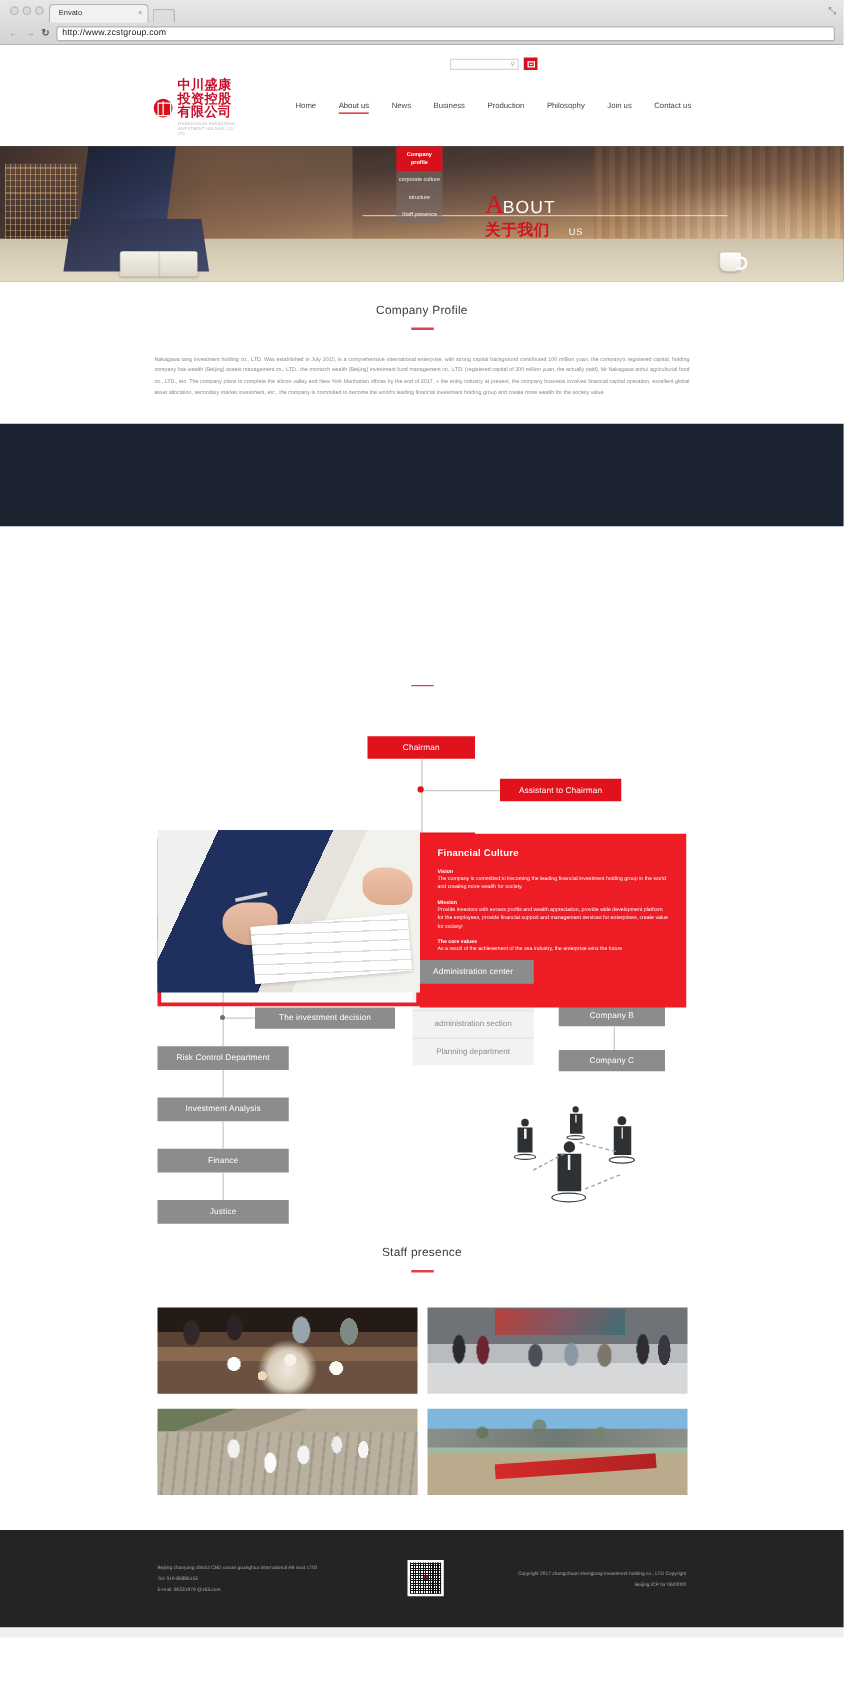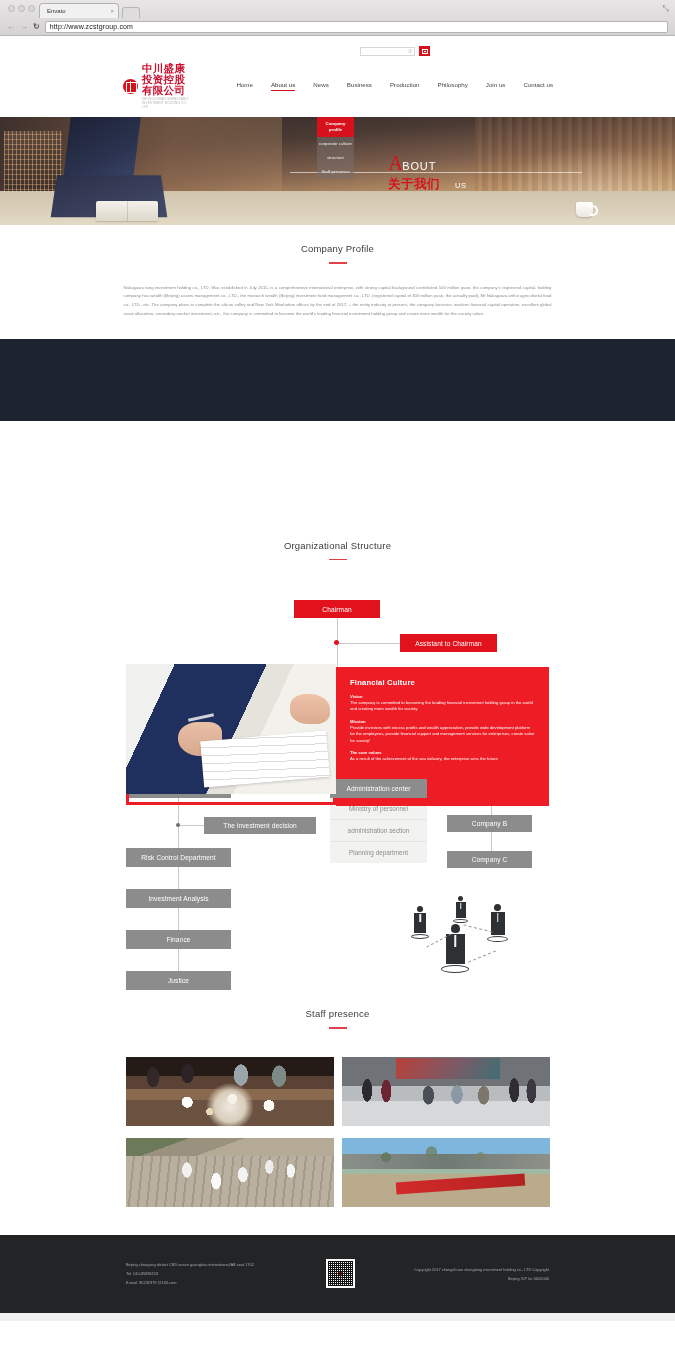--- a/index.html
+++ b/index.html
@@ -252,21 +252,21 @@
     position: absolute; left: 388px; top: 38px;
     z-index: 5;
   }
   .hc-line1 { display: flex; align-items: baseline; }
   .hc-a {
     font-size: 21px; color: #d7111b;
     font-weight: 400; line-height: 0.85;
     font-family: "Liberation Serif", serif;
   }
   .hc-bout {
-    font-size: 11px; color: #ffffff;
+    font-size: 14px; color: #ffffff;
     letter-spacing: 0.9px; margin-left: -1px;
   }
   .hc-line2 { display: flex; align-items: baseline; margin-top: 3px; }
   .hc-cn {
     font-size: 12.5px; color: #d7111b; font-weight: bold;
     letter-spacing: 0.5px;
     font-family: "DejaVu Sans", sans-serif;
   }
   .hc-us { font-size: 7.5px; color: #ffffff; margin-left: 15px; letter-spacing: 0.5px; }
   .hero-rule {
@@ -640,21 +640,20 @@
       <div class="cul-p">Provide investors with excess profits and wealth appreciation, provide wide development platform for the employees, provide financial support and management services for enterprises, create value for society!</div>
     </div>
     <div class="cul-block">
       <div class="cul-h">The core values</div>
       <div class="cul-p">As a result of the achievement of the sea industry, the enterprise wins the future</div>
     </div>
   </div>
 </div>
 
 <div class="org-sec">
-  <div class="section-title">Organizational Structure</div>
   <div class="section-rule"></div>
 
   <div class="org-canvas">
 
     <div class="box red" style="left:294px; top:22px; width:86px; height:18px;">Chairman</div>
 
     <div class="line v" style="left:337px; top:40px; height:59px;"></div>
 
     <div class="line h" style="left:337px; top:65px; width:67px;"></div>
     <div class="dot" style="left:334px; top:62px;"></div>

